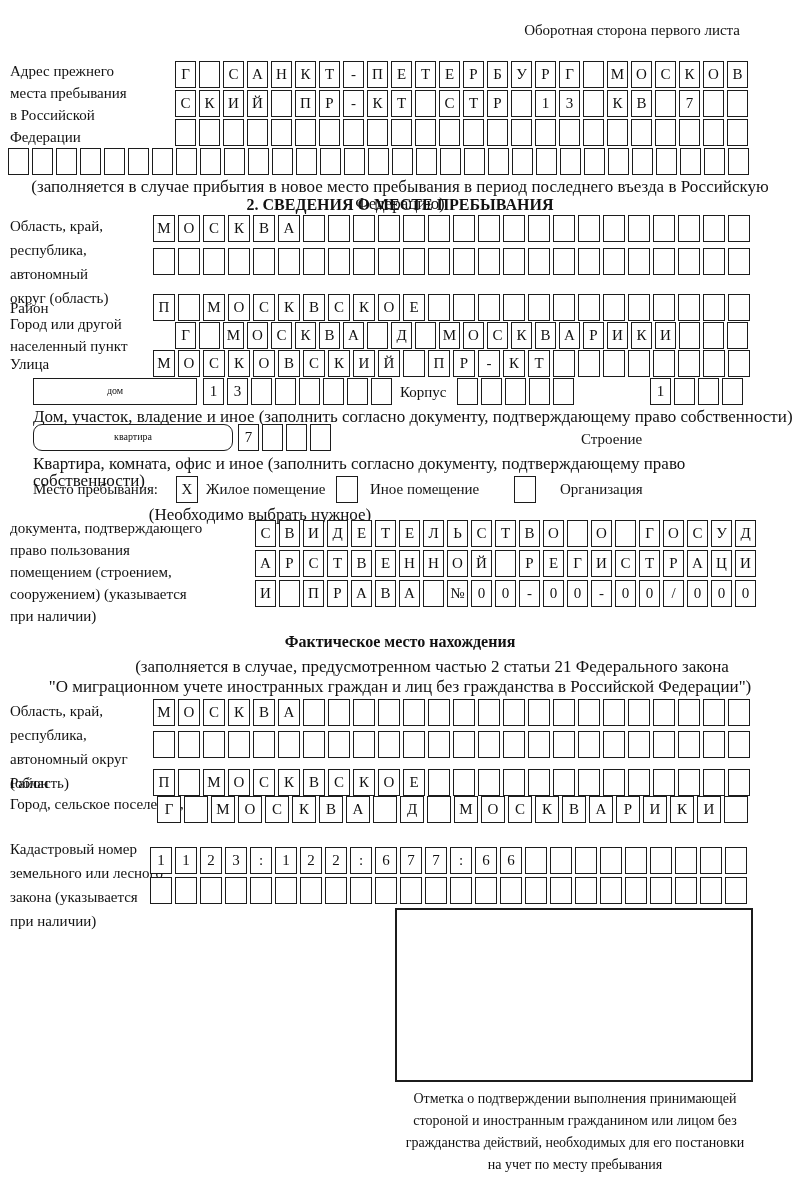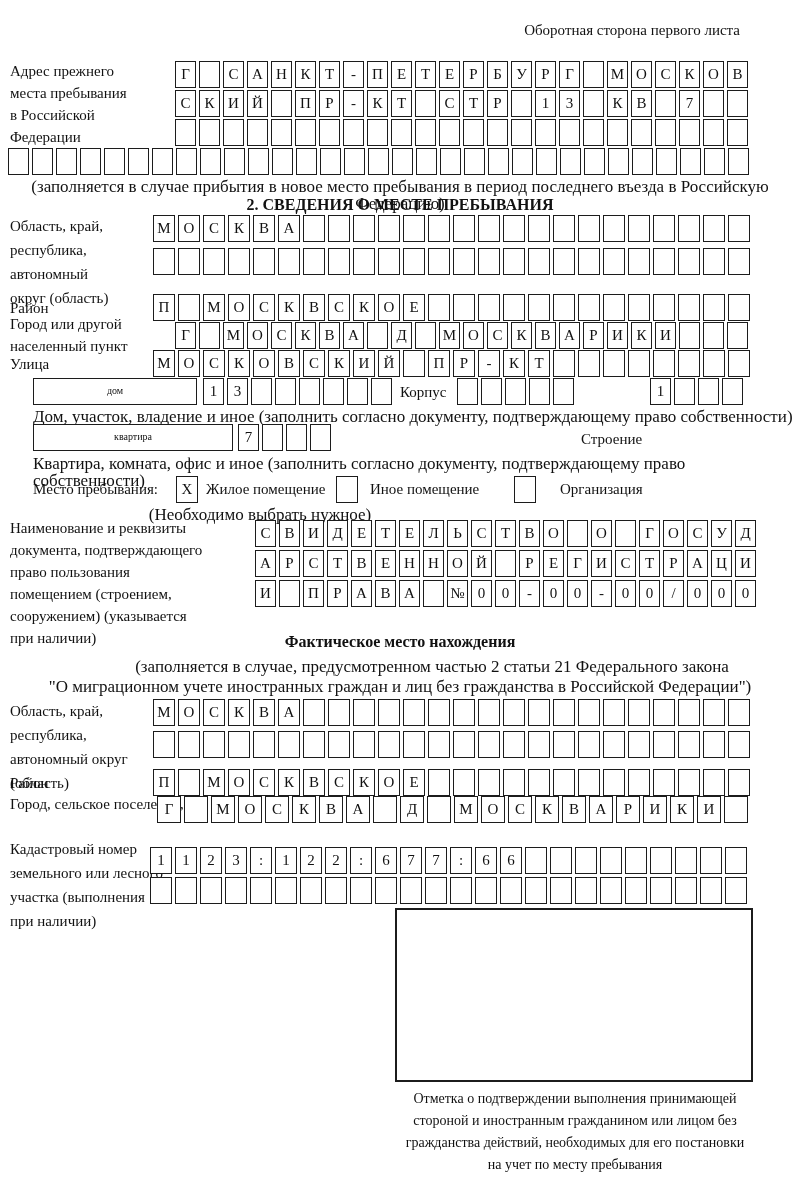--- a/index.html
+++ b/index.html
@@ -77,35 +77,34 @@
   <div class="row p25" style="left:153px;top:350px;"><span class="cell">М</span><span class="cell">О</span><span class="cell">С</span><span class="cell">К</span><span class="cell">О</span><span class="cell">В</span><span class="cell">С</span><span class="cell">К</span><span class="cell">И</span><span class="cell">Й</span><span class="cell"></span><span class="cell">П</span><span class="cell">Р</span><span class="cell">-</span><span class="cell">К</span><span class="cell">Т</span><span class="cell"></span><span class="cell"></span><span class="cell"></span><span class="cell"></span><span class="cell"></span><span class="cell"></span><span class="cell"></span><span class="cell"></span></div>
 
   <div class="boxlabel" style="left:33px;top:378px;width:164px;">дом</div>
   <div class="row" style="left:203px;top:378px;"><span class="cell">1</span><span class="cell">3</span><span class="cell"></span><span class="cell"></span><span class="cell"></span><span class="cell"></span><span class="cell"></span><span class="cell"></span></div>
   <div class="abs lbl" style="left:400px;top:381px;">Корпус</div>
   <div class="row" style="left:457px;top:378px;"><span class="cell"></span><span class="cell"></span><span class="cell"></span><span class="cell"></span><span class="cell"></span></div>
   <div class="abs lbl" style="left:581px;top:381px;margin-top:47px;">Строение</div>
   <div class="row" style="left:650px;top:378px;"><span class="cell">1</span><span class="cell"></span><span class="cell"></span><span class="cell"></span></div>
   <div class="abs cap" style="left:33px;top:408px;width:760px;">Дом, участок, владение и иное (заполнить согласно документу, подтверждающему право собственности)</div>
 
-  <div class="boxlabel" style="left:33px;top:424px;width:200px;">квартира</div>
+  <div class="boxlabel" style="left:33px;top:424px;width:200px;border-radius:9px;">квартира</div>
   <div class="row" style="left:238px;top:424px;"><span class="cell">7</span><span class="cell"></span><span class="cell"></span><span class="cell"></span></div>
   <div class="abs cap" style="left:33px;top:455px;width:760px;">Квартира, комната, офис и иное (заполнить согласно документу, подтверждающему право собственности)</div>
 
   <div class="abs lbl" style="left:33px;top:478px;">Место пребывания:</div>
   <div class="chk" style="left:176px;top:476px;">X</div>
   <div class="opt" style="left:206px;top:476px;">Жилое помещение</div>
   <div class="chk" style="left:336px;top:476px;"></div>
   <div class="opt" style="left:370px;top:476px;">Иное помещение</div>
   <div class="chk" style="left:514px;top:476px;"></div>
   <div class="opt" style="left:560px;top:476px;">Организация</div>
   <div class="abs cap center" style="left:120px;top:506px;width:280px;">(Необходимо выбрать нужное)</div>
 
   <div class="abs lbl" style="left:10px;top:517px;">
-    <div>Наименование и реквизиты</div>
     <div>документа, подтверждающего</div>
     <div>право пользования</div>
     <div>помещением (строением,</div>
     <div>сооружением) (указывается</div>
     <div>при наличии)</div>
   </div>
   <div class="row" style="left:255px;top:520px;"><span class="cell">С</span><span class="cell">В</span><span class="cell">И</span><span class="cell">Д</span><span class="cell">Е</span><span class="cell">Т</span><span class="cell">Е</span><span class="cell">Л</span><span class="cell">Ь</span><span class="cell">С</span><span class="cell">Т</span><span class="cell">В</span><span class="cell">О</span><span class="cell"></span><span class="cell">О</span><span class="cell"></span><span class="cell">Г</span><span class="cell">О</span><span class="cell">С</span><span class="cell">У</span><span class="cell">Д</span></div>
   <div class="row" style="left:255px;top:550px;"><span class="cell">А</span><span class="cell">Р</span><span class="cell">С</span><span class="cell">Т</span><span class="cell">В</span><span class="cell">Е</span><span class="cell">Н</span><span class="cell">Н</span><span class="cell">О</span><span class="cell">Й</span><span class="cell"></span><span class="cell">Р</span><span class="cell">Е</span><span class="cell">Г</span><span class="cell">И</span><span class="cell">С</span><span class="cell">Т</span><span class="cell">Р</span><span class="cell">А</span><span class="cell">Ц</span><span class="cell">И</span></div>
   <div class="row" style="left:255px;top:580px;"><span class="cell">И</span><span class="cell"></span><span class="cell">П</span><span class="cell">Р</span><span class="cell">А</span><span class="cell">В</span><span class="cell">А</span><span class="cell"></span><span class="cell">№</span><span class="cell">0</span><span class="cell">0</span><span class="cell">-</span><span class="cell">0</span><span class="cell">0</span><span class="cell">-</span><span class="cell">0</span><span class="cell">0</span><span class="cell">/</span><span class="cell">0</span><span class="cell">0</span><span class="cell">0</span></div>
 
@@ -126,21 +125,21 @@
   <div class="row p25" style="left:153px;top:769px;"><span class="cell">П</span><span class="cell"></span><span class="cell">М</span><span class="cell">О</span><span class="cell">С</span><span class="cell">К</span><span class="cell">В</span><span class="cell">С</span><span class="cell">К</span><span class="cell">О</span><span class="cell">Е</span><span class="cell"></span><span class="cell"></span><span class="cell"></span><span class="cell"></span><span class="cell"></span><span class="cell"></span><span class="cell"></span><span class="cell"></span><span class="cell"></span><span class="cell"></span><span class="cell"></span><span class="cell"></span><span class="cell"></span></div>
 
   <div class="abs lbl" style="left:10px;top:793px;">
     <div>Город, сельское поселение,</div>
   </div>
   <div class="row p27" style="left:157px;top:796px;"><span class="cell">Г</span><span class="cell"></span><span class="cell">М</span><span class="cell">О</span><span class="cell">С</span><span class="cell">К</span><span class="cell">В</span><span class="cell">А</span><span class="cell"></span><span class="cell">Д</span><span class="cell"></span><span class="cell">М</span><span class="cell">О</span><span class="cell">С</span><span class="cell">К</span><span class="cell">В</span><span class="cell">А</span><span class="cell">Р</span><span class="cell">И</span><span class="cell">К</span><span class="cell">И</span><span class="cell"></span></div>
 
   <div class="abs lbl" style="left:10px;top:837px;line-height:24px;">
     <div>Кадастровый номер</div>
     <div>земельного или лесного</div>
-    <div>участка (выполнения</div>
+    <div>закона (указывается</div>
     <div>при наличии)</div>
   </div>
   <div class="row p25" style="left:150px;top:847px;"><span class="cell">1</span><span class="cell">1</span><span class="cell">2</span><span class="cell">3</span><span class="cell">:</span><span class="cell">1</span><span class="cell">2</span><span class="cell">2</span><span class="cell">:</span><span class="cell">6</span><span class="cell">7</span><span class="cell">7</span><span class="cell">:</span><span class="cell">6</span><span class="cell">6</span><span class="cell"></span><span class="cell"></span><span class="cell"></span><span class="cell"></span><span class="cell"></span><span class="cell"></span><span class="cell"></span><span class="cell"></span><span class="cell"></span></div>
   <div class="row p25" style="left:150px;top:877px;"><span class="cell"></span><span class="cell"></span><span class="cell"></span><span class="cell"></span><span class="cell"></span><span class="cell"></span><span class="cell"></span><span class="cell"></span><span class="cell"></span><span class="cell"></span><span class="cell"></span><span class="cell"></span><span class="cell"></span><span class="cell"></span><span class="cell"></span><span class="cell"></span><span class="cell"></span><span class="cell"></span><span class="cell"></span><span class="cell"></span><span class="cell"></span><span class="cell"></span><span class="cell"></span><span class="cell"></span></div>
 
   <div class="stamp" style="left:395px;top:908px;width:358px;height:174px;"></div>
   <div class="abs center" style="left:339px;top:1088px;width:472px;font-size:14px;line-height:22px;">
     <div>Отметка о подтверждении выполнения принимающей</div>
     <div>стороной и иностранным гражданином или лицом без</div>
     <div>гражданства действий, необходимых для его постановки</div>

